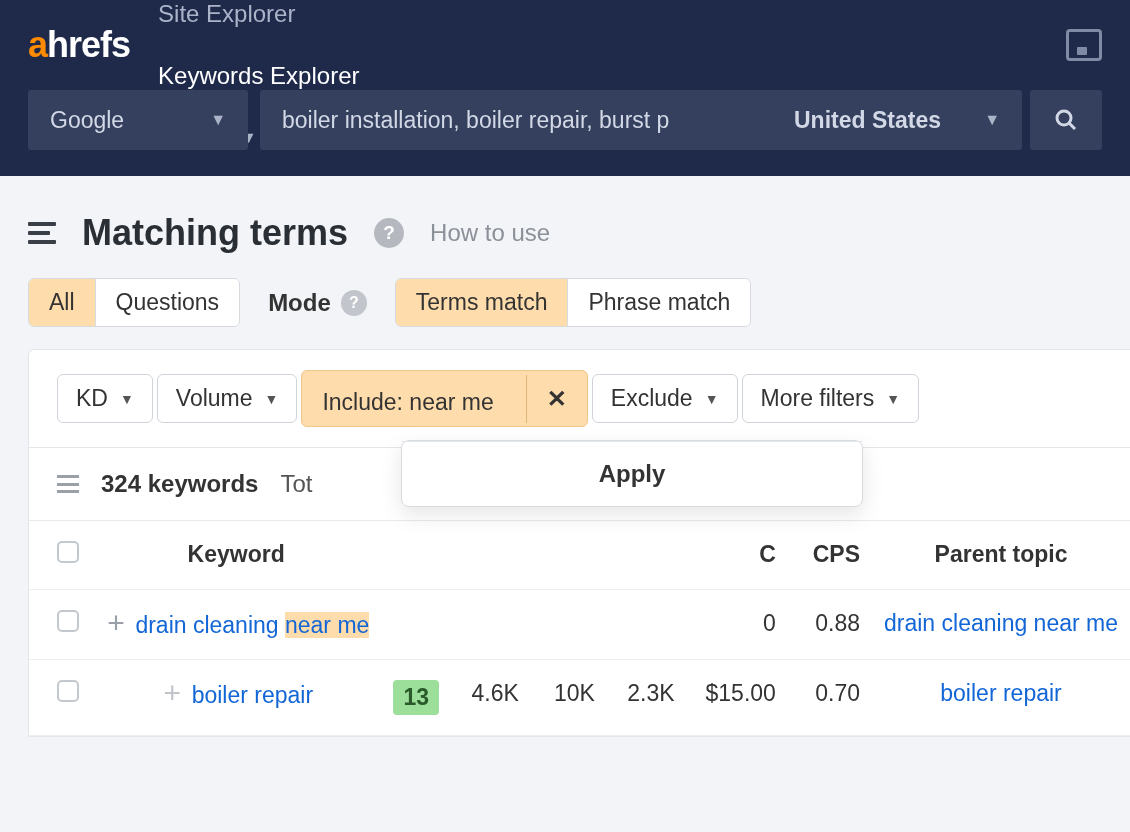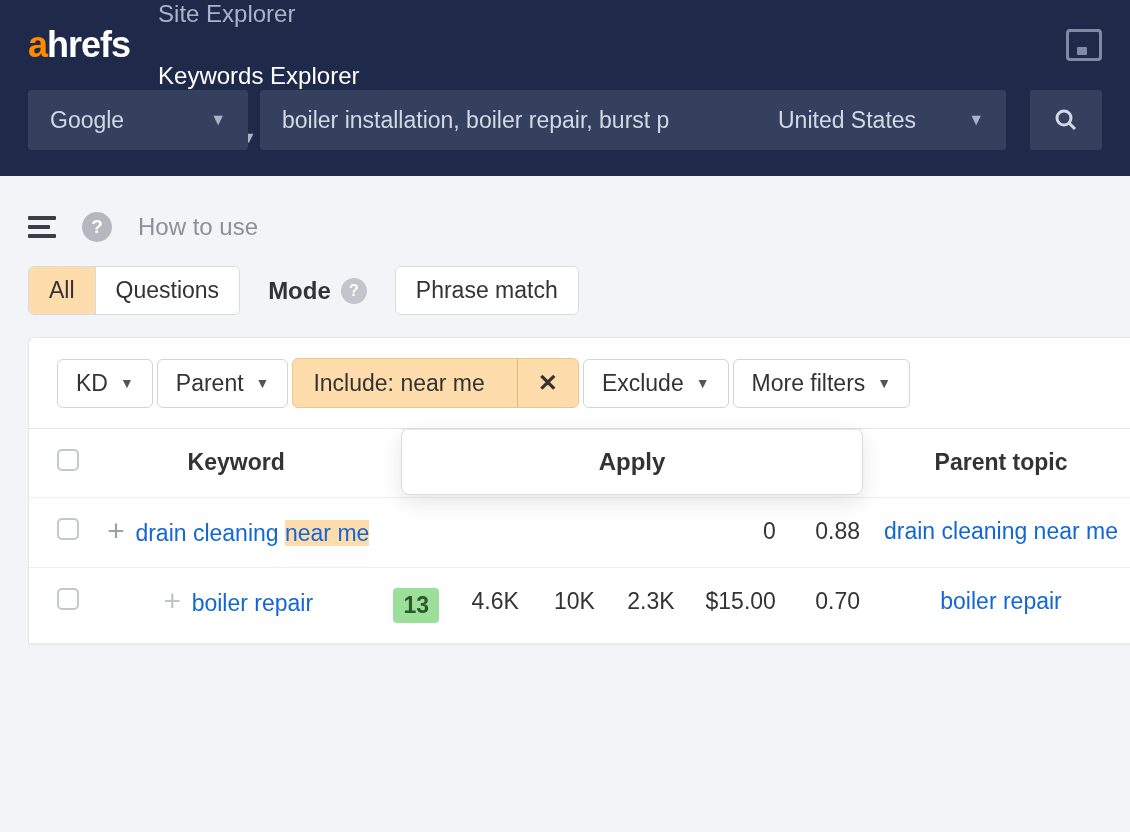--- a/index.html
+++ b/index.html
@@ -122,21 +122,21 @@
     font-size:23px;
     background:#fff;
     display:flex; align-items:center; gap:12px;
     cursor:pointer;
   }
   .fbtn.include {
     background:#ffdcab;
     border-color:#f0c58a;
     padding:0;
   }
-  .fbtn.include .lbl { padding:10px 20px; }
+  .fbtn.include .lbl { padding:10px 20px;margin-top:8px; }
   .fbtn.include .xclose {
     padding:10px 20px;
     border-left:1px solid #dfb67e;
     font-weight:700;
     font-size:24px;
   }
   .tri { font-size:14px; color:#555; }
   
   .popover {
     position:absolute;
@@ -247,63 +247,65 @@
 </div>
 
 <div class="inputbar">
   <div class="select-box">
     <span>Google</span>
     <span class="chev">▼</span>
   </div>
   <div class="text-box">
     <span>boiler installation, boiler repair, burst p</span>
   </div>
-  <div class="select-box country-box" style="margin-right:24px;">
+  <div class="select-box country-box" style="margin-right:8px;font-weight:bold;">
     <span>United States</span>
     <span class="chev">▼</span>
   </div>
   <div class="icon-box">
     <svg width="24" height="24" viewBox="0 0 24 24" fill="none" stroke="#d2d8e5" stroke-width="3">
       <circle cx="10" cy="10" r="7"></circle>
       <line x1="21" y1="21" x2="15" y2="15"></line>
     </svg>
   </div>
 </div>
 
 <div class="page-header">
   <div class="hamburger">
     <span></span>
       <span></span>
       <span></span>
   </div>
+  <h1 class="page-title">Matching terms</h1>
   <div class="help-circ">?</div>
   <div class="howto">How to use</div>
 </div>
 
 <div class="toggle-row">
   <div class="seg">
     <div class="opt active">All</div>
     <div class="opt">Questions</div>
   </div>
   <div class="mode-label">
     <span>Mode</span>
     <div class="help-circ" style="width:26px;height:26px;font-size:16px;background:#c2c6cc;">?</div>
   </div>
   <div class="seg">
+    <div class="opt active">Terms match</div>
     <div class="opt">Phrase match</div>
   </div>
 </div>
 
 <div class="filters-panel">
   <div class="fbtn">
     <span>KD</span>
     <span class="tri">▼</span>
   </div>
   <div class="fbtn">
-    <span>Parent</span>
+    <span>Volume</span>
     <span class="tri">▼</span>
   </div>
   <div class="fbtn include">
     <span class="lbl">Include: near me</span>
     <span class="xclose">✕</span>
   </div>
   <div class="fbtn">
     <span>Exclude</span>
     <span class="tri">▼</span>
   </div>
@@ -311,20 +313,29 @@
     <span>More filters</span>
     <span class="tri">▼</span>
   </div>
 
   <div class="popover">
     <div class="apply-row">Apply</div>
   </div>
 </div>
 
 <div class="results-wrap">
+  <div class="results-head">
+    <div class="mini-ham">
+        <span></span>
+        <span></span>
+        <span></span>
+      </div>
+    <div class="kw-count">324 keywords</div>
+    <div class="tot">Tot</div>
+  </div>
 
   <table>
     <thead>
       <tr>
         <th><span class="cb"></span></th>
         <th class="col-kw">Keyword</th>
         <th class="col-kd"></th>
         <th class="col-a num"></th>
         <th class="col-b num"></th>
         <th class="col-d num"></th>

